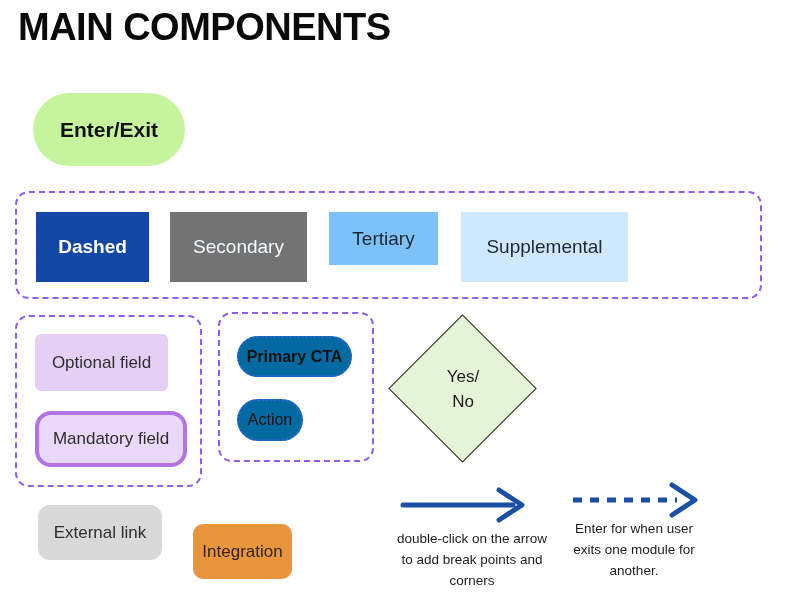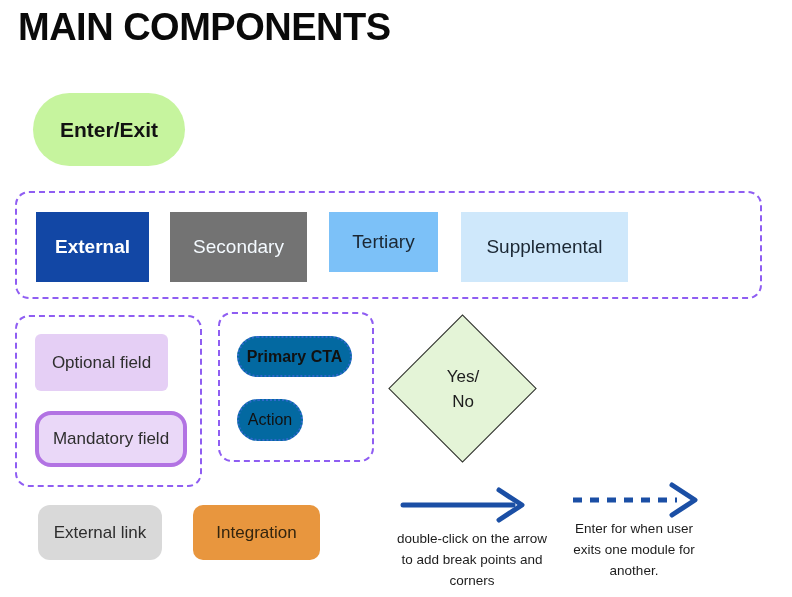--- a/index.html
+++ b/index.html
@@ -39,21 +39,21 @@
   .group-buttons { left: 15px; top: 191px; width: 747px; height: 108px; }
   .group-fields  { left: 15px; top: 315px; width: 187px; height: 172px; }
   .group-ctas    { left: 218px; top: 312px; width: 156px; height: 150px; }
 
   .btn-rect {
     display: flex; align-items: center; justify-content: center;
     font-size: 19px;
   }
   .btn-primary      { left: 36px;  top: 212px; width: 113px; height: 70px; background: #1247a5; color: #ffffff; font-weight: 700; }
   .btn-secondary    { left: 170px; top: 212px; width: 137px; height: 70px; background: #737373; color: #f4faff; }
-  .btn-tertiary     { left: 329px; top: 212px; width: 109px; height: 60px; background: #7cc1f8; color: #1b2733; }
+  .btn-tertiary     { left: 329px; top: 212px; width: 109px; height: 53px; background: #7cc1f8; color: #1b2733; }
   .btn-supplemental { left: 461px; top: 212px; width: 167px; height: 70px; background: #cfe8fb; color: #1b2733; }
 
   .field-optional {
     left: 35px; top: 334px; width: 133px; height: 57px;
     background: #e5cff5; border-radius: 6px;
     display: flex; align-items: center; justify-content: center;
     font-size: 17px; color: #2e2e2e;
   }
   .field-mandatory {
     left: 35px; top: 411px; width: 152px; height: 56px;
@@ -88,21 +88,21 @@
     font-size: 17px; color: #1d1d1d; line-height: 1.5;
   }
 
   .node-external {
     left: 38px; top: 505px; width: 124px; height: 55px;
     background: #d9d9d9; border-radius: 12px;
     display: flex; align-items: center; justify-content: center;
     font-size: 17px; color: #2e2e2e;
   }
   .node-integration {
-    left: 193px; top: 505px; width: 127px; height: 55px;
+    left: 193px; top: 524px; width: 99px; height: 55px;
     background: #e8963e; border-radius: 10px;
     display: flex; align-items: center; justify-content: center;
     font-size: 17px; color: #33250f;
   }
 
   .arrow-svg { position: absolute; }
   .arrow-solid-svg  { left: 395px; top: 483px; }
   .arrow-dashed-svg { left: 563px; top: 478px; }
 
   .arrow-caption {
@@ -122,21 +122,21 @@
 <div class="canvas">
 
   <h1 class="abs page-title">MAIN COMPONENTS</h1>
 
   <div class="abs pill-enter">
     <span>Enter/Exit</span>
   </div>
 
   <div class="abs dash-group group-buttons"></div>
   <div class="abs btn-rect btn-primary">
-    <span>External</span>
+    <span>Dashed</span>
   </div>
   <div class="abs btn-rect btn-secondary">
     <span>Secondary</span>
   </div>
   <div class="abs btn-rect btn-tertiary">
     <span>Tertiary</span>
   </div>
   <div class="abs btn-rect btn-supplemental">
     <span>Supplemental</span>
   </div>

